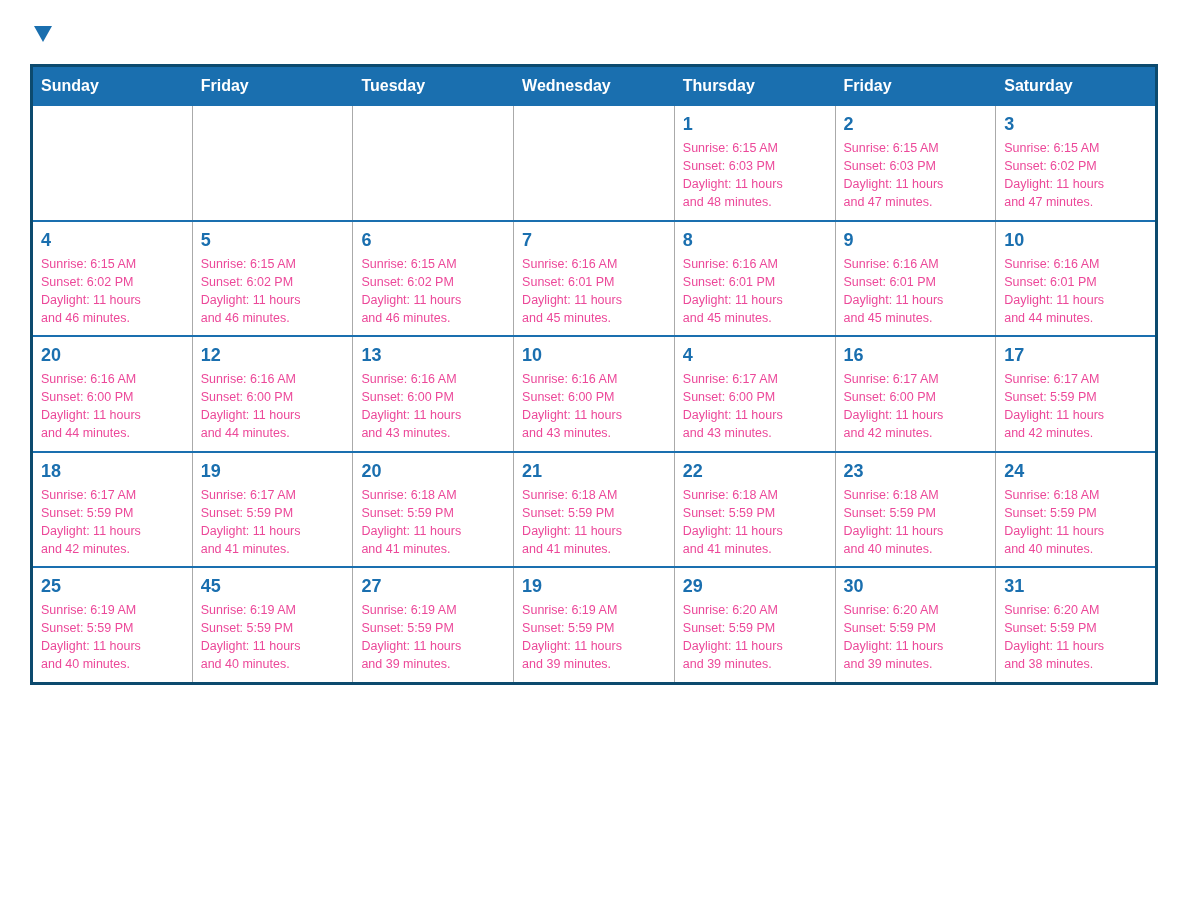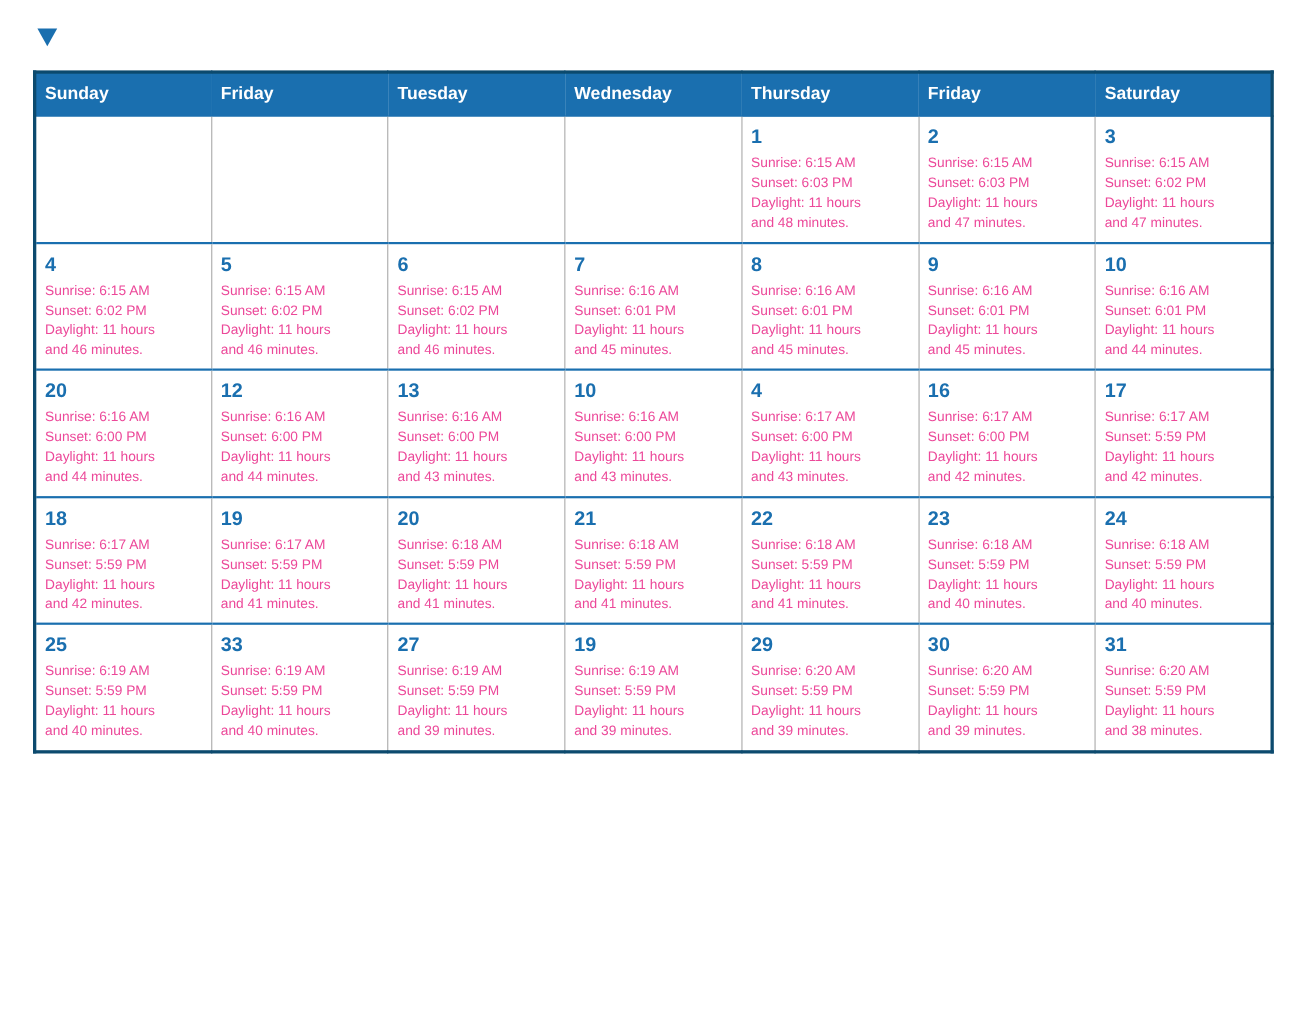--- a/index.html
+++ b/index.html
@@ -311,21 +311,21 @@
       </tr>
       <tr>
         <td>
           <span class="day-number">25</span>
           <div class="day-info" style="white-space: pre-line;">Sunrise: 6:19 AM
 Sunset: 5:59 PM
 Daylight: 11 hours
 and 40 minutes.</div>
         </td>
         <td>
-          <span class="day-number">33</span>
+          <span class="day-number">45</span>
           <div class="day-info" style="white-space: pre-line;">Sunrise: 6:19 AM
 Sunset: 5:59 PM
 Daylight: 11 hours
 and 40 minutes.</div>
         </td>
         <td>
           <span class="day-number">27</span>
           <div class="day-info" style="white-space: pre-line;">Sunrise: 6:19 AM
 Sunset: 5:59 PM
 Daylight: 11 hours

